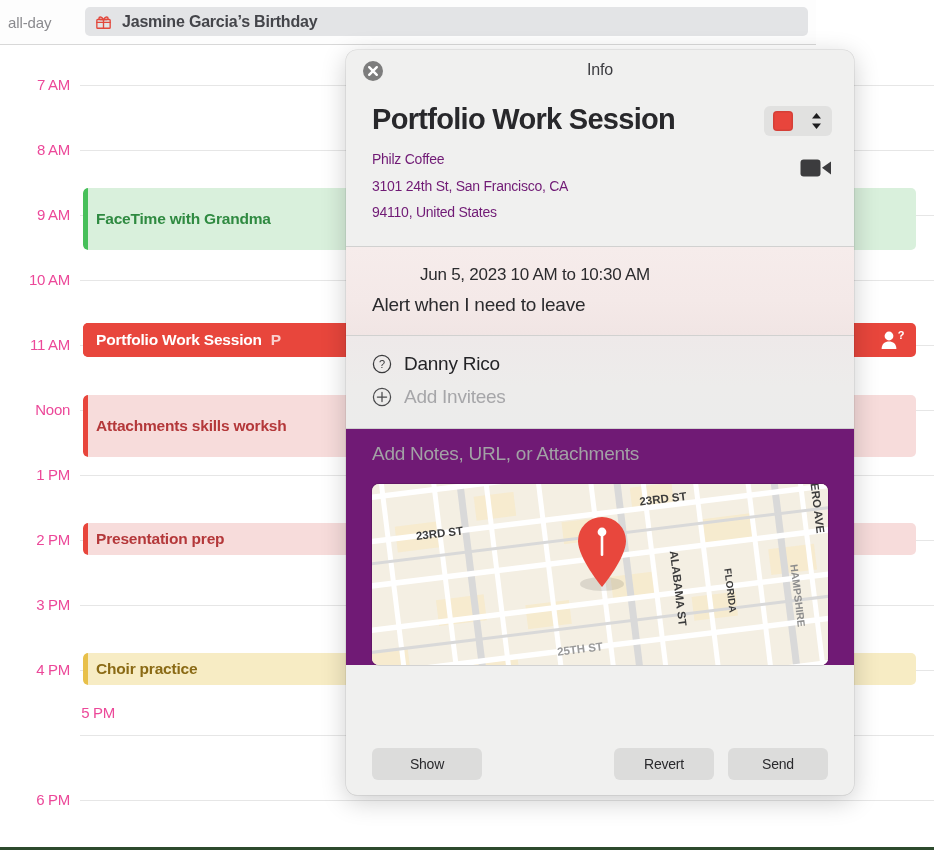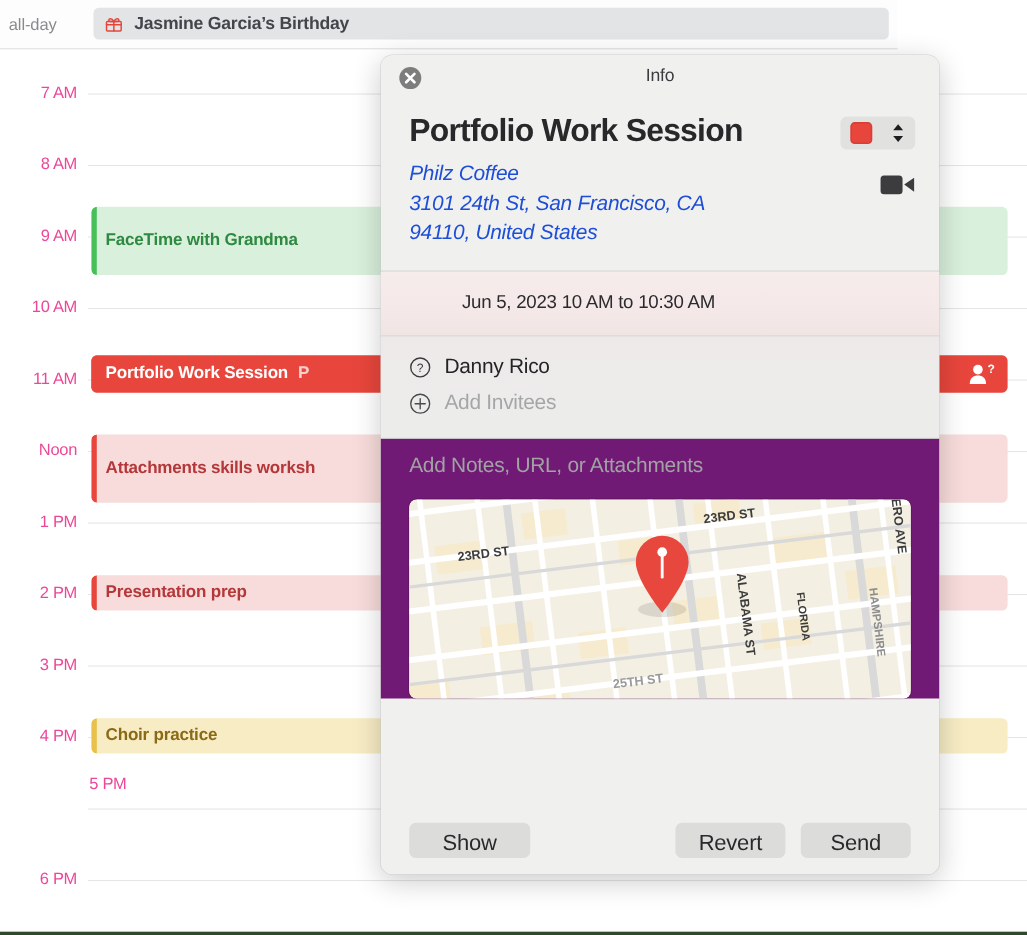--- a/index.html
+++ b/index.html
@@ -182,27 +182,26 @@
   .ev-name {
     font-size: 29px;
     font-weight: bold;
     color: #28282b;
     letter-spacing: -0.7px;
     line-height: 38px;
     margin: 0;
     padding-right: 110px;
   }
   .ev-loc {
-    font-size: 19px;
-    color: #1d4ed8;
+    font-size: 14px;
+    color: #701a75;
     line-height: 26.5px;
     letter-spacing: -0.25px;
     margin-top: 8px;
     padding-right: 80px;
-    font-style: italic;
   }
   .color-stepper {
     position: absolute;
     right: 22px; top: 12px;
     width: 68px; height: 30px;
     background: #e1e1e0;
     border-radius: 6px;
     display: flex;
     align-items: center;
     justify-content: space-around;
@@ -316,21 +315,21 @@
     align-items: center;
   }
   .btn {
     height: 32px;
     min-width: 110px;
     padding: 8px 20px;
     background: #dcdcdb;
     border: none;
     border-radius: 6px;
     font-family: "Liberation Sans", sans-serif;
-    font-size: 20px;
+    font-size: 14px;
     color: #29292c;
     letter-spacing: -0.2px;
     cursor: default;
   }
   .btn.right-group { min-width: 100px; }
   .spacer { flex: 1 1 auto; }
   .gap { width: 14px; }
 </style>
 </head>
 <body>
@@ -442,20 +441,21 @@
       <svg class="video-icon" viewBox="0 0 32 24">
         <rect x="0.5" y="3.5" width="20" height="17" rx="3.2" fill="#3c3c3e"></rect>
         <path d="M22 11.8 L31 5.6 L31 18.4 Z" fill="#3c3c3e"></path>
       </svg>
     </div>
 
     <div class="divider"></div>
 
     <div class="sec-datetime">
       <div class="dt-line">Jun 5, 2023  10 AM to 10:30 AM</div>
+      <div class="dt-alert">Alert when I need to leave</div>
     </div>
 
     <div class="divider"></div>
 
     <div class="sec-invitees">
       <div class="inv-row">
         <svg class="glyph" viewBox="0 0 20 20">
           <circle cx="10" cy="10" r="8.6" fill="none" stroke="#3a3a3c" stroke-width="1.25"></circle>
           <text x="10" y="14.3" text-anchor="middle" font-family="Liberation Sans, sans-serif" font-size="11" fill="#3a3a3c">?</text>
         </svg>

